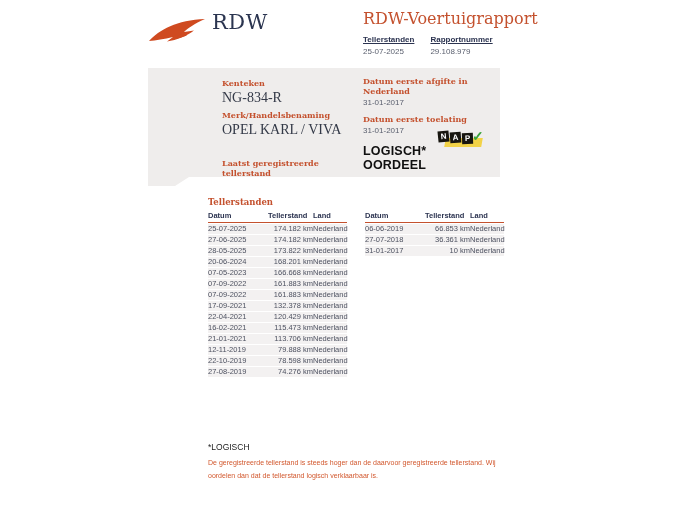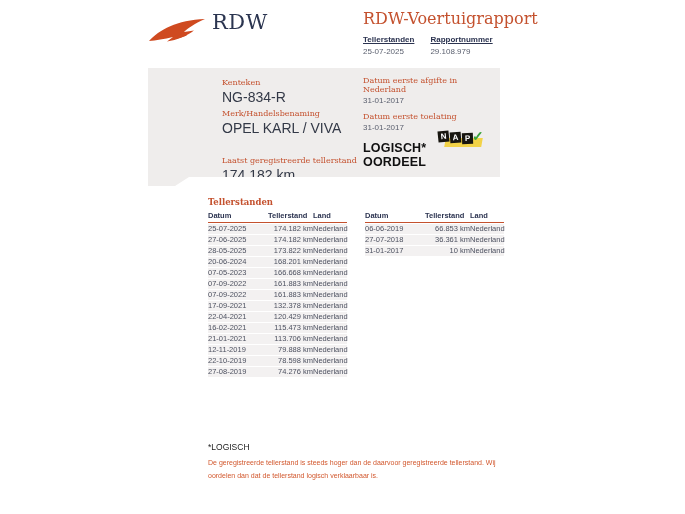--- a/index.html
+++ b/index.html
@@ -24,25 +24,25 @@
 
   
   .summary-box {
     position:absolute; left:148px; top:68px; width:352px; height:118px;
     background:#efedec;
     clip-path: polygon(0 0, 100% 0, 100% 109px, 41px 109px, 27px 118px, 0 118px);
   }
   .sum-left  { position:absolute; left:74px;  top:10px; width:135px; }
   .sum-right { position:absolute; left:215px; top:8px;  width:135px; }
   .field-label {
-    font-family:"DejaVu Serif", serif; font-weight:normal; font-size:8px;
+    font-family:"DejaVu Serif", serif; font-weight:bold; font-size:8px;
     color:#c4512e; margin-bottom:2px;
   }
   .field-value-lg {
-    font-family:Liberation Sans, sans-serif; font-size:14px; color:#333947; margin-bottom:4px;
+    font-family:Liberation Serif, serif; font-size:14px; color:#333947; margin-bottom:4px;
   }
   .field-value-sm { font-size:8px; color:#5a5f6e; margin-bottom:7px; }
   .spacer16 { height:16px; }
   .oordeel {
     margin-top:9px; font-weight:bold; font-size:12.5px; line-height:14px; color:#101010;
     letter-spacing:0.2px;
   }
   
   .nap { position:absolute; left:290px; top:60px; width:48px; height:24px; }
   .nap-bar {

